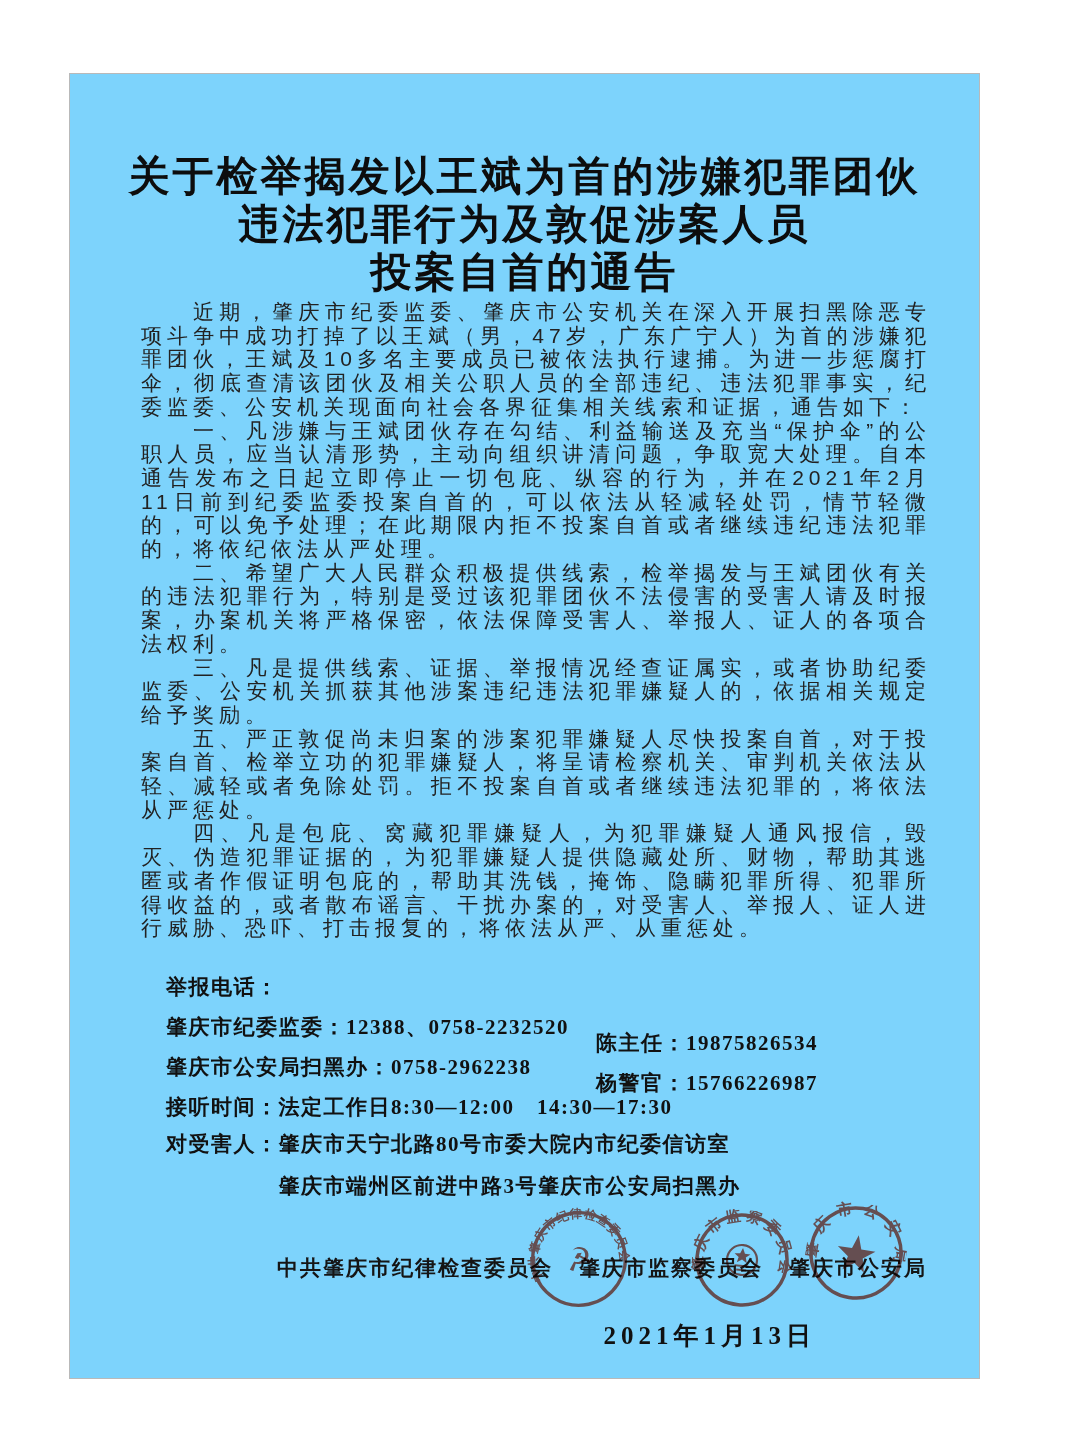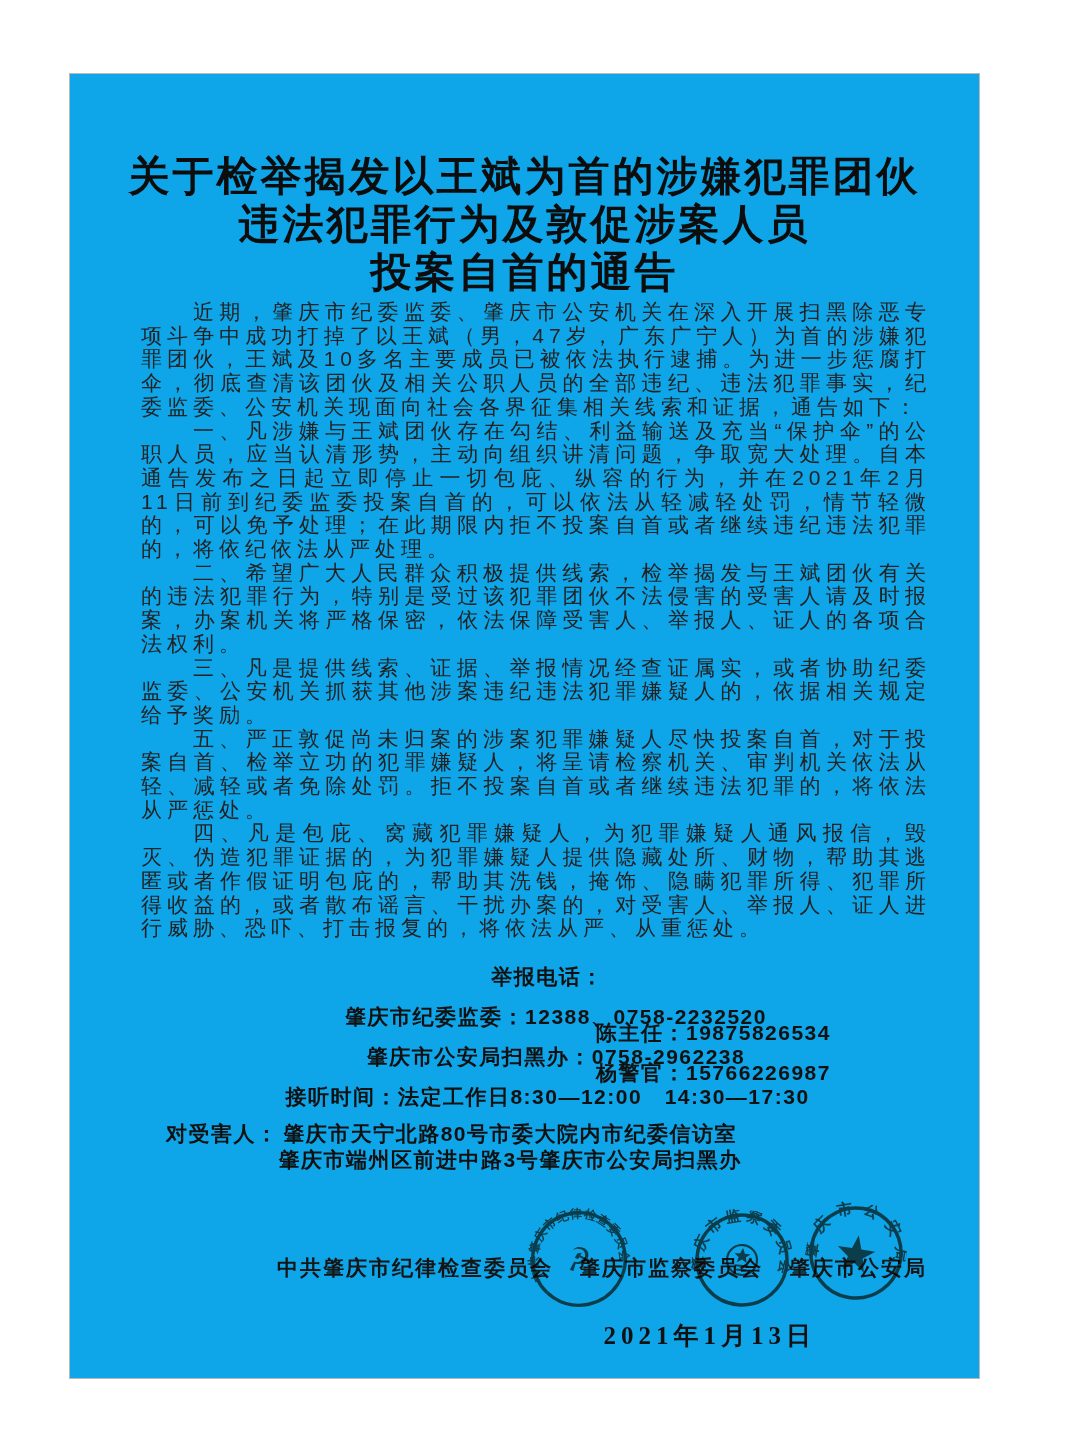--- a/index.html
+++ b/index.html
@@ -3,47 +3,46 @@
 <meta charset="utf-8">
 <style>
   html,body{margin:0;padding:0;}
   body{
     width:1080px;height:1445px;background:#ffffff;position:relative;
     font-family:"Liberation Serif","DejaVu Serif",serif;color:#1c1c1c;
     overflow:hidden;
   }
   .page{
     position:absolute;left:69px;top:73px;width:911px;height:1306px;
-    background:#0ea5e9;border:1px solid #b9b9b9;box-sizing:border-box;
+    background:#7dd3fc;border:1px solid #b9b9b9;box-sizing:border-box;
   }
   .title{
     margin-top:78px;text-align:center;font-weight:900;color:#0d0d0d;
     font-size:41px;line-height:48px;letter-spacing:3px;
     font-family:"Liberation Serif","DejaVu Serif",serif;
   }
   .body-text{
     margin:4px 50px 0 71px;width:790px;
     font-family:"Liberation Sans","DejaVu Sans",sans-serif;
     font-weight:400;font-size:21px;line-height:23.7px;letter-spacing:5px;
     text-align:justify;color:#222;
   }
   .body-text p{margin:0;text-indent:52px;}
   .hotline{
-    margin:24px 50px 0 96px;
-    font-family:Liberation Sans, sans-serif;
+    margin:34px 50px 0 96px;
+    font-family:Liberation Serif, serif;
     font-weight:700;font-size:21px;line-height:26px;letter-spacing:1.5px;
     color:#111;
-    text-align:center;
   }
   .hotline-heading{margin-bottom:14px;}
   .contact-row{position:relative;margin-bottom:14px;width:780px;}
   .contact-col2{position:absolute;left:430px;top:16px;}
   .hours-line{margin-bottom:11px;}
   .address-block{display:flex;align-items:flex-start;}
-  .address-lines{display:flex;flex-direction:column;}
+  .address-lines{display:flex;flex-direction:column;gap:16px;}
   .sig-row{
     position:absolute;top:1180px;right:52px;z-index:2;
     display:flex;gap:26px;
     font-family:"Liberation Serif","DejaVu Serif",serif;
     font-weight:700;font-size:21px;letter-spacing:2px;color:#151515;
     white-space:nowrap;
   }
   .date-line{
     position:absolute;top:1245px;right:163px;z-index:2;
     font-family:"Liberation Serif","DejaVu Serif",serif;

